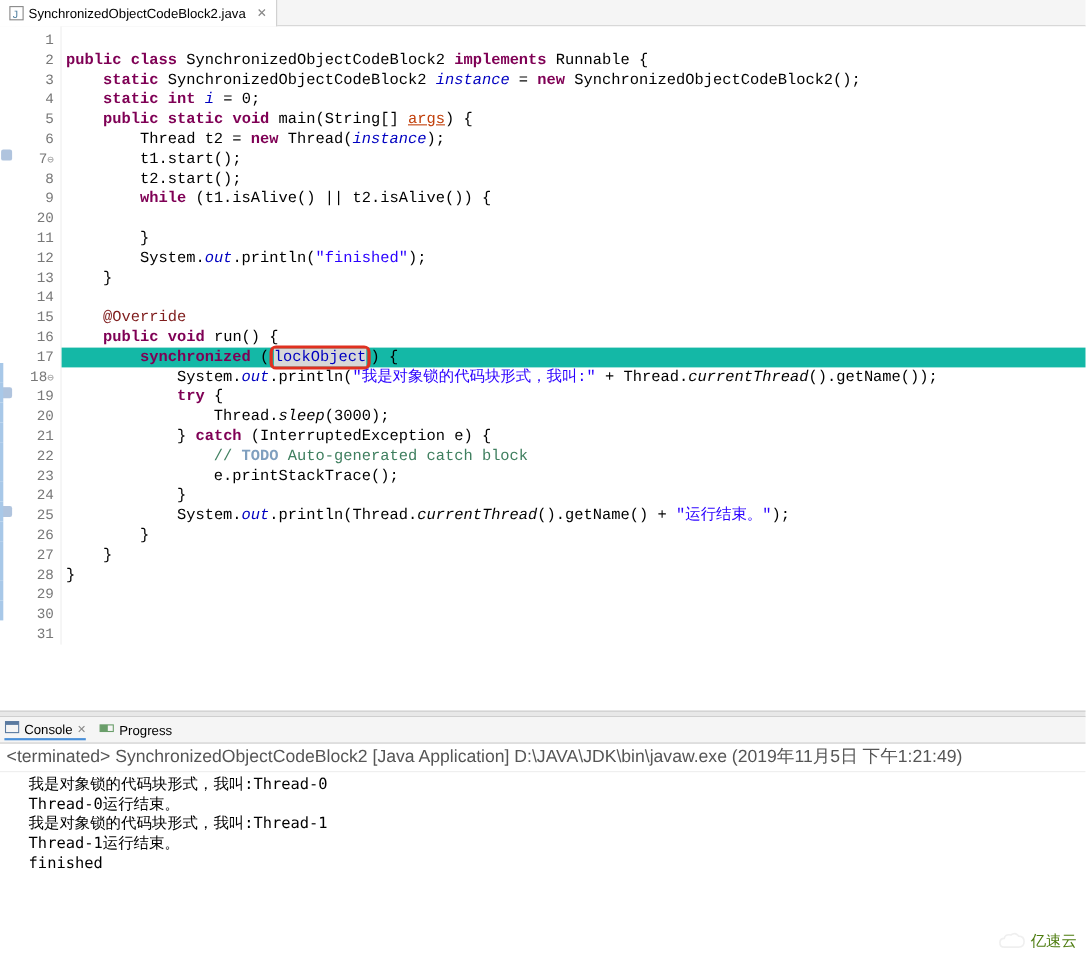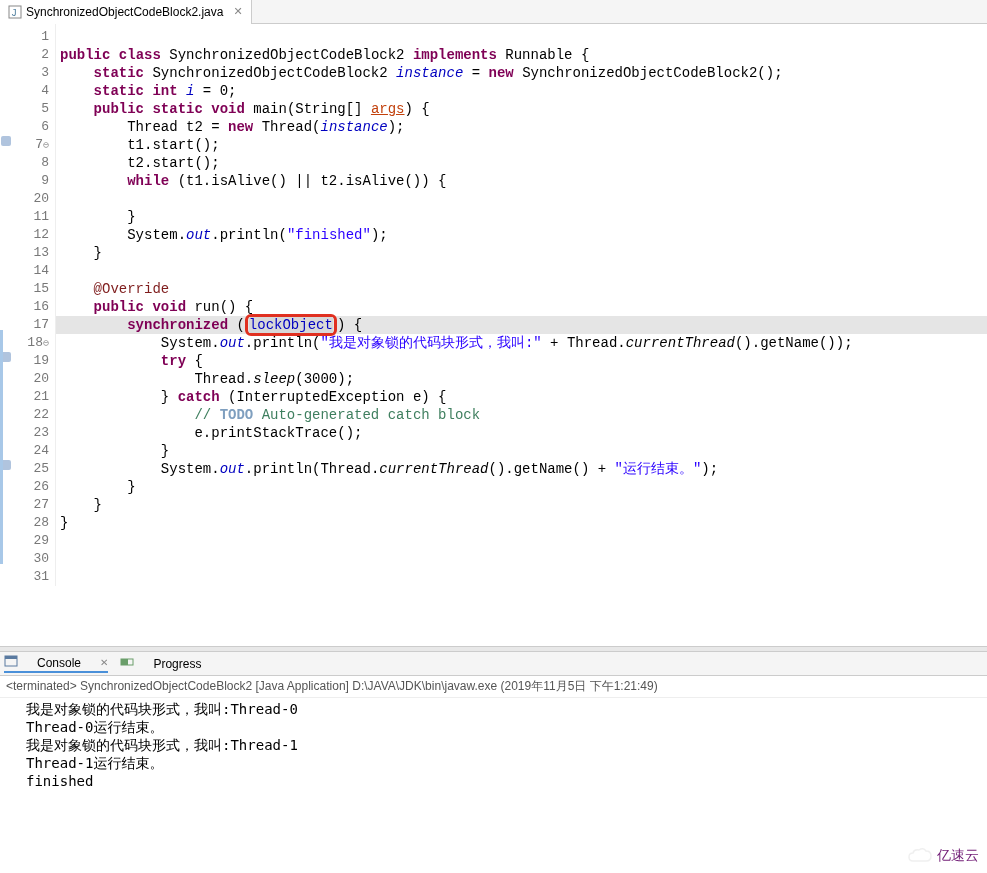--- a/index.html
+++ b/index.html
@@ -12,37 +12,37 @@
 .gutter { width: 42px; background: #fff; text-align: right; color: #787878; font-size: 13px; padding-top: 4px; border-right: 1px solid #eee; user-select: none; }
 .gutter div { height: 18px; line-height: 18px; padding-right: 6px; position: relative; }
 .markers { width: 14px; background: #fff; }
 .markers div { height: 18px; position: relative; }
 .override-marker::before { content: ""; position: absolute; left: 1px; top: 4px; width: 10px; height: 10px; background: #b0c4de; border-radius: 2px; }
 .blue-bar { position: relative; }
 .blue-bar::after { content: ""; position: absolute; left: 0; top: 0; width: 3px; height: 18px; background: #a8c8e8; }
 .fold-marker { color: #999; font-size: 10px; }
 .code { flex: 1; padding-top: 4px; }
 .code-line { height: 18px; line-height: 18px; white-space: pre; padding-left: 4px; }
-.hl { background: #e5e5e5; }
+.hl { background: #14b8a6; }
 .kw { color: #7f0055; font-weight: bold; }
 .str { color: #2a00ff; }
 .com { color: #3f7f5f; }
 .todo { color: #7f9fbf; font-weight: bold; }
 .field-static { color: #0000c0; font-style: italic; }
 .param { color: #c2410c; text-decoration: underline; }
 .ann { color: #7f1d1d; }
 .red-box { border: 3px solid #e03020; border-radius: 6px; padding: 0 2px; display: inline-block; }
 .red-box-inline { border: 3px solid #e03020; border-radius: 6px; padding: 0 1px; }
 .separator { height: 6px; background: #e8e8e8; border-top: 1px solid #ccc; border-bottom: 1px solid #ccc; }
 .console-tabs { display: flex; align-items: center; background: #f5f5f5; border-bottom: 1px solid #ccc; height: 24px; padding-left: 4px; gap: 12px; }
-.console-tab { display: flex; align-items: center; gap: 19px; font-family: Arial, sans-serif; font-size: 12px; }
+.console-tab { display: flex; align-items: center; gap: 4px; font-family: Arial, sans-serif; font-size: 12px; }
 .console-tab.active { border-bottom: 2px solid #4a90d9; }
-.console-header { font-family: Arial, sans-serif; font-size: 12px; color: #555; padding: 2px 6px; border-bottom: 1px solid #eee; }
+.console-header { font-family: Arial, sans-serif; font-size: 16px; color: #555; padding: 2px 6px; border-bottom: 1px solid #eee; }
 .console-output { font-family: "Consolas", monospace; font-size: 14px; padding: 2px 6px; line-height: 18px; margin-left: 20px; }
-.watermark { position: absolute; right: 8px; bottom: 8px; font-family: Arial, sans-serif; font-size: 14px; color: #701a75; display: flex; align-items: center; gap: 4px; }
+.watermark { position: absolute; right: 8px; bottom: 8px; font-family: Arial, sans-serif; font-size: 14px; color: #4d7c0f; display: flex; align-items: center; gap: 4px; }
 .watermark svg { opacity: 0.3; }
 .j-icon { display:inline-block; width:14px; height:14px; }
 .box-hl { background: #d8d8d8; }
 </style>
 </head>
 <body>
 
 <div class="tab-bar">
   <div class="tab">
     <span class="j-icon">

